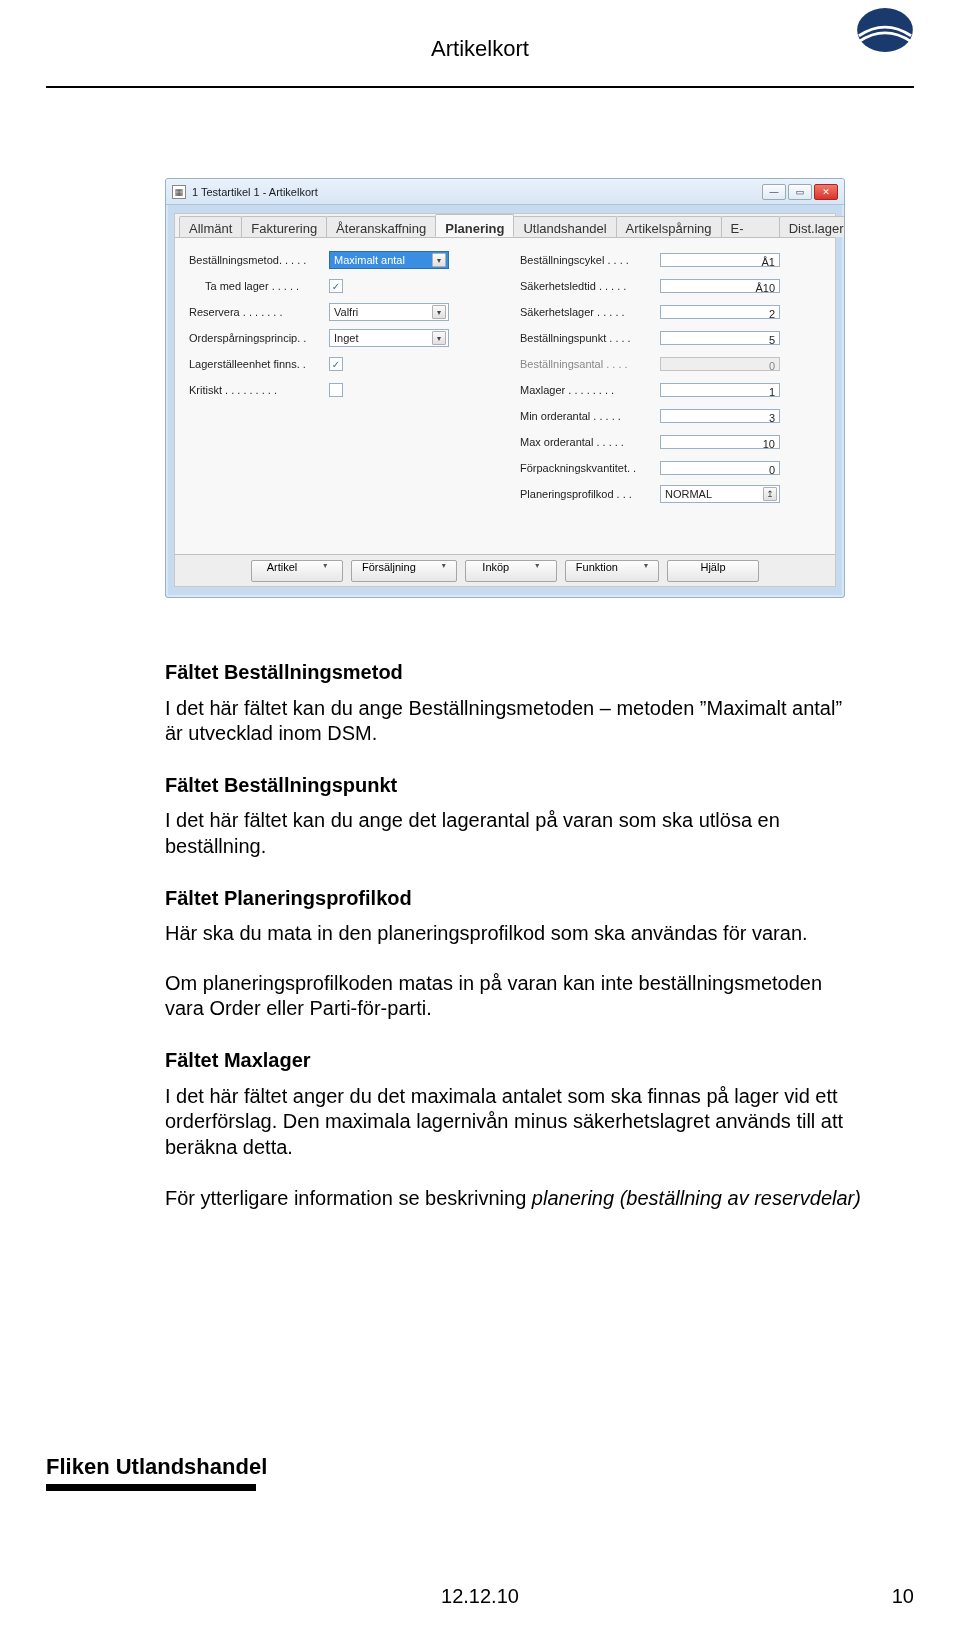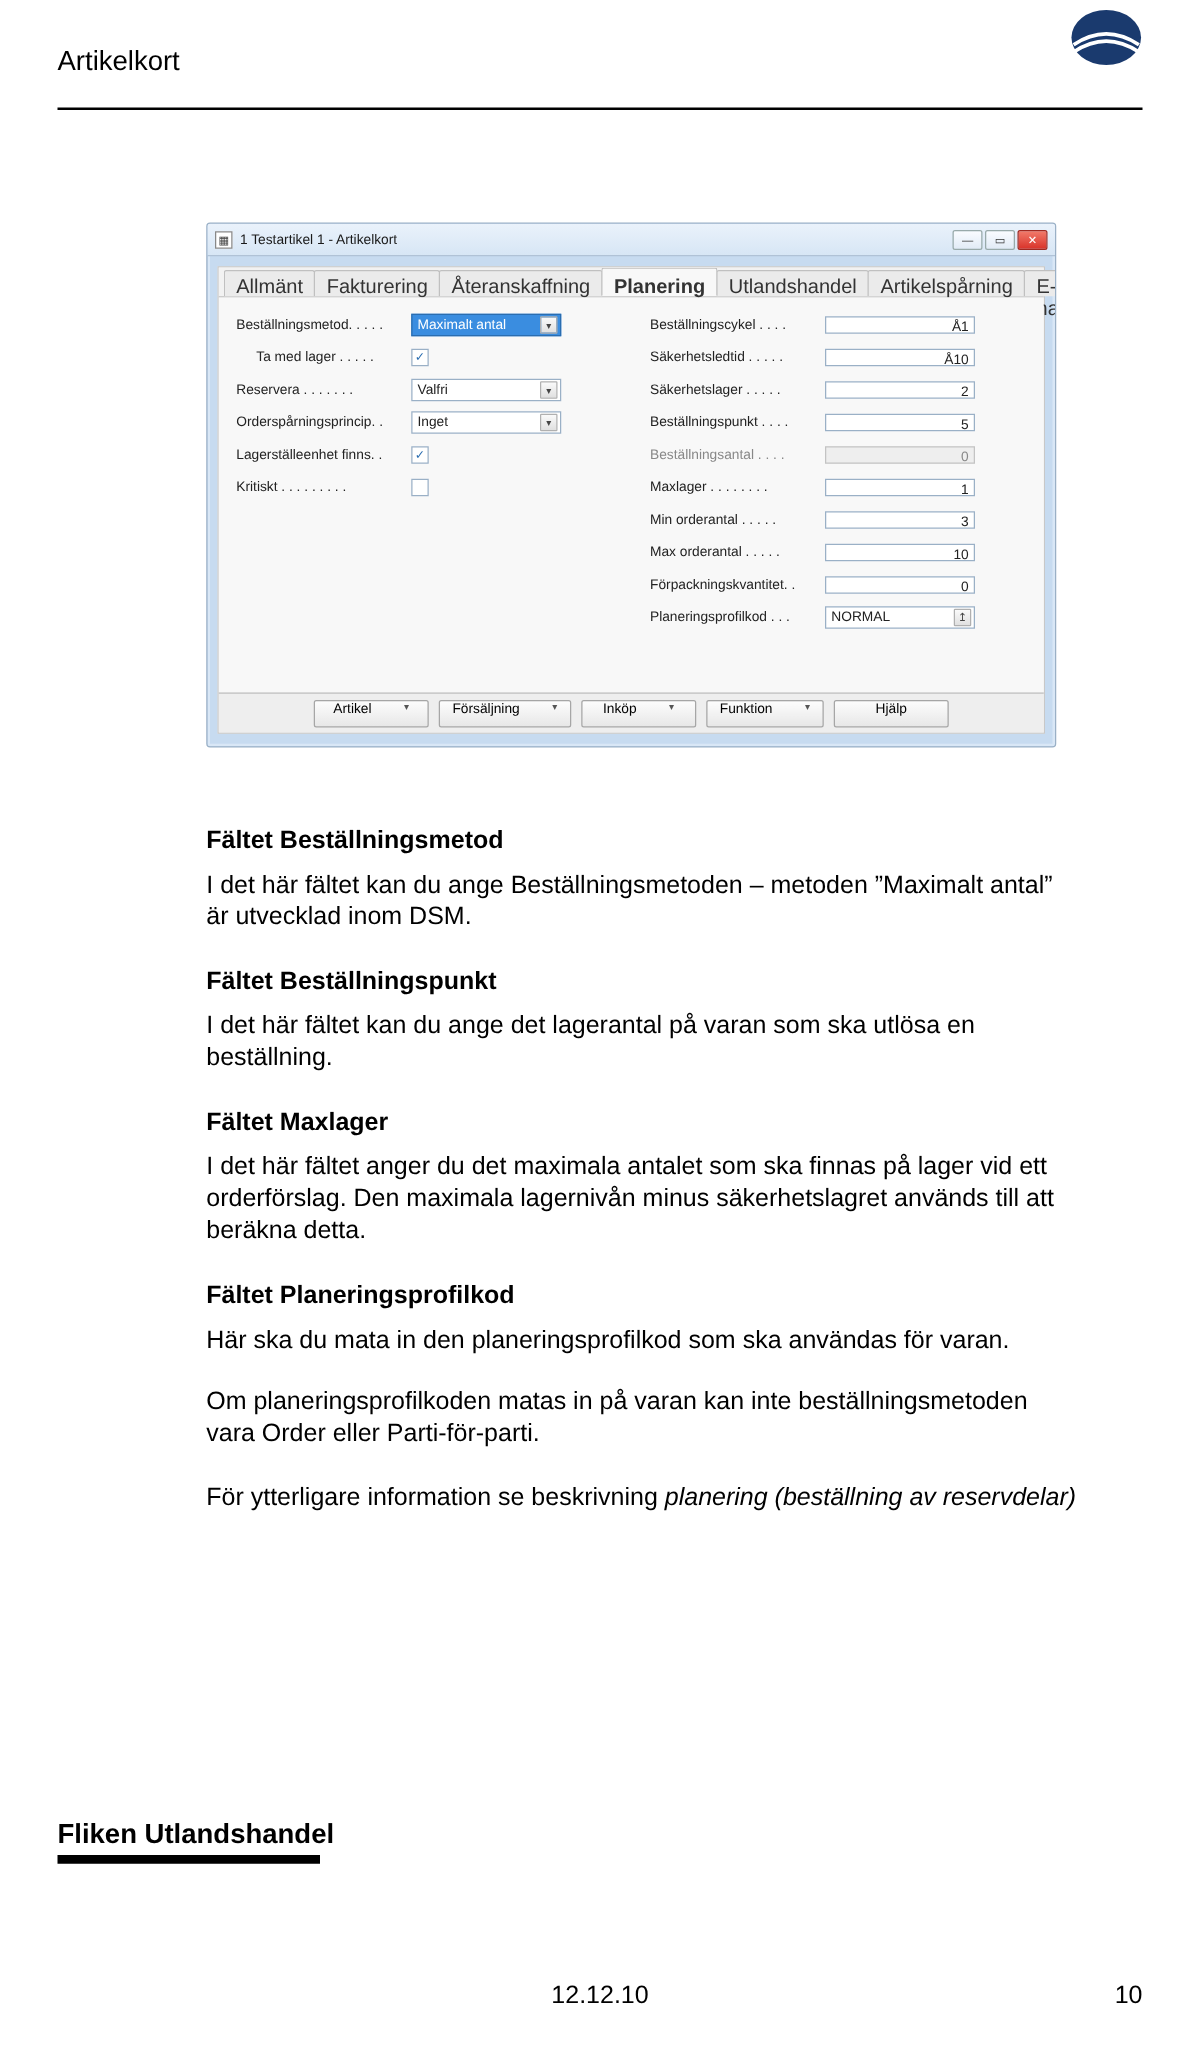--- a/index.html
+++ b/index.html
@@ -14,20 +14,21 @@
   .page-header {
     position: absolute;
     top: 36px;
     left: 46px;
     right: 46px;
   }
   .page-title {
     font-size: 22px;
     font-weight: normal;
     margin-bottom: 24px;
+    text-align: center;
   }
   .page-rule {
     border: none;
     border-top: 2px solid #000;
     width: 100%;
   }
   .logo {
     position: absolute;
     right: 0;
     top: -30px;
@@ -92,21 +93,21 @@
     display: flex;
     flex-direction: column;
   }
   .tabstrip {
     display: flex;
     height: 24px;
     background: #f2f2f2;
     border-bottom: 1px solid #c0c0c0;
     padding-left: 4px;
     gap: 0;
-    font-size: 16px;
+    font-size: 13px;
     color: #333;
   }
   .tab {
     padding: 4px 9px 0 9px;
     border: 1px solid #c0c0c0;
     border-bottom: none;
     background: #ebebeb;
     margin-top: 2px;
     margin-right: -1px;
     border-radius: 2px 2px 0 0;
@@ -438,28 +439,28 @@
     <h4>Fältet Beställningsmetod</h4>
     <p>I det här fältet kan du ange Beställningsmetoden – metoden ”Maximalt antal” är utvecklad inom DSM.</p>
   </div>
 
   <div class="block">
     <h4>Fältet Beställningspunkt</h4>
     <p>I det här fältet kan du ange det lagerantal på varan som ska utlösa en beställning.</p>
   </div>
 
   <div class="block">
-    <h4>Fältet Maxlager</h4>
-    <p>I det här fältet anger du det maximala antalet som ska finnas på lager vid ett orderförslag. Den maximala lagernivån minus säkerhetslagret används till att beräkna detta.</p>
-  </div>
-
-  <div class="block">
     <h4>Fältet Planeringsprofilkod</h4>
     <p>Här ska du mata in den planeringsprofilkod som ska användas för varan.</p>
     <p>Om planeringsprofilkoden matas in på varan kan inte beställningsmetoden vara Order eller Parti-för-parti.</p>
+  </div>
+
+  <div class="block">
+    <h4>Fältet Maxlager</h4>
+    <p>I det här fältet anger du det maximala antalet som ska finnas på lager vid ett orderförslag. Den maximala lagernivån minus säkerhetslagret används till att beräkna detta.</p>
   </div>
 
   <div class="block">
     <p>
       <span>För ytterligare information se beskrivning </span><em>planering (beställning av reservdelar)</em>
     </p>
   </div>
 </div>
 
 <div class="section-heading">Fliken Utlandshandel</div>

